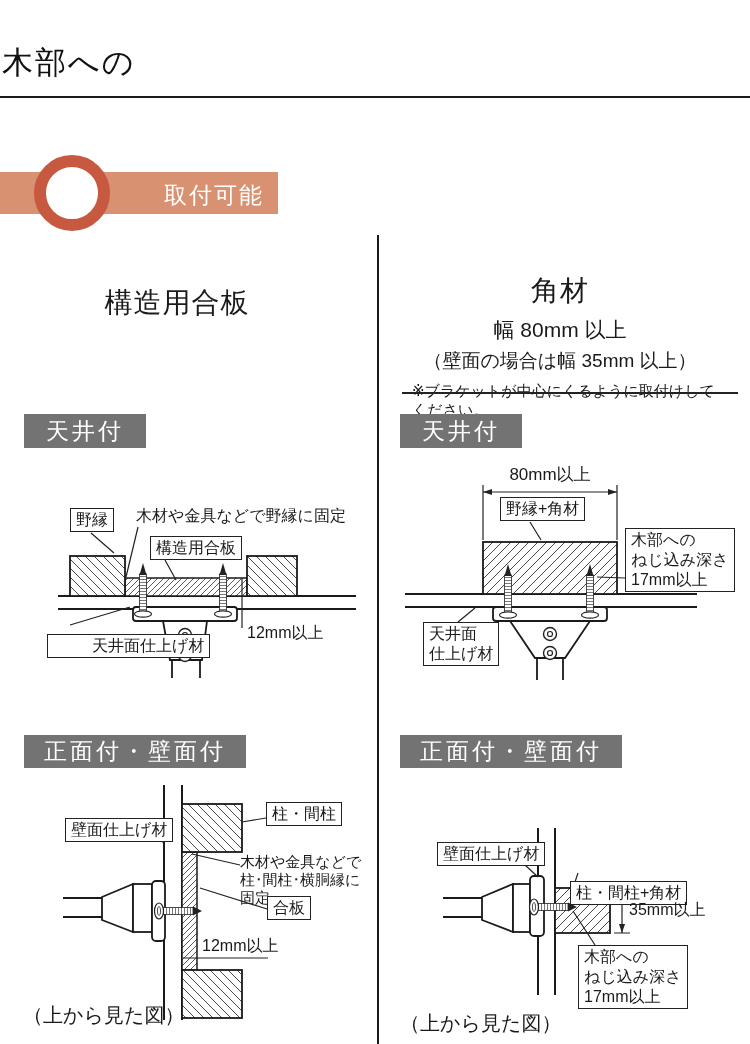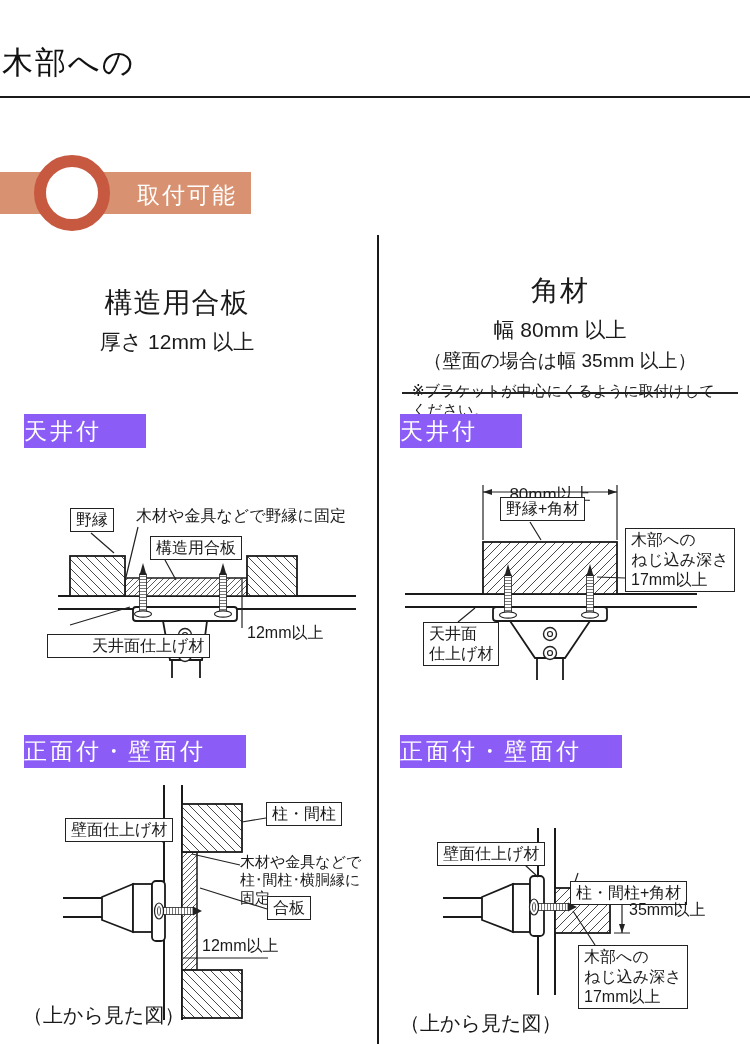--- a/index.html
+++ b/index.html
@@ -1,31 +1,31 @@
 <!DOCTYPE html>
 <html><head>
 <meta charset="utf-8">
 <style>
   html,body{margin:0;padding:0;background:#fff;}
   .page{position:relative;width:750px;height:1044px;background:#fff;overflow:hidden;
         font-family:"Liberation Sans","DejaVu Sans",sans-serif;color:#1a1a1a;}
   .abs{position:absolute;}
   .title{left:2px;top:42px;font-size:31px;letter-spacing:2px;color:#111;}
   .title-rule{left:0;top:96px;width:750px;height:2px;background:#1a1a1a;}
-  .banner{left:0;top:172px;width:251px;height:42px;background:#D99271;}
+  .banner{left:0;top:172px;width:278px;height:42px;background:#D99271;}
   .banner-text{position:absolute;right:14px;top:8px;font-size:23px;letter-spacing:2px;color:#fff;}
   .ring{left:34px;top:155px;width:52px;height:52px;border:12px solid #C65940;border-radius:50%;background:#fff;}
   .divider{left:377px;top:235px;width:2px;height:809px;background:#1a1a1a;}
   .col-head{text-align:center;}
   .h-big{font-size:28px;letter-spacing:1px;}
   .h-sub{font-size:21px;margin-top:6px;}
   .h-sub2{font-size:19px;margin-top:4px;}
   .h-note{font-size:15px;text-align:left;padding-left:14px;margin-top:8px;}
   .note-rule{left:402px;top:392px;width:336px;height:2px;background:#222;}
-  .gray-hdr{background:#8b5cf6;color:#fff;font-size:23px;text-align:left;letter-spacing:3px;}
+  .gray-hdr{background:#737373;color:#fff;font-size:23px;text-align:center;letter-spacing:3px;}
   .gh-c{width:122px;height:34px;line-height:34px;}
   .gh-w{width:222px;height:33px;line-height:33px;}
   .diagram{position:absolute;}
   .diagram svg{position:absolute;left:0;top:0;}
   .lblbox{position:absolute;border:1.5px solid #222;background:#fff;padding:1px 5px;
           font-size:16px;line-height:1.25;white-space:pre-line;}
   .txt{position:absolute;font-size:16px;line-height:1.2;white-space:pre-line;}
   .cap{position:absolute;font-size:20px;}
 </style>
 </head>
@@ -74,21 +74,20 @@
 
   <div class="abs banner">
     <span class="banner-text">取付可能</span>
   </div>
   <div class="abs ring"></div>
 
   <div class="abs divider"></div>
 
   <div class="abs col-head" style="left:12px;top:284px;width:330px;">
     <div class="h-big">構造用合板</div>
-    <div class="h-sub">厚さ 12mm 以上</div>
   </div>
 
   <div class="abs col-head" style="left:398px;top:272px;width:324px;">
     <div class="h-big">角材</div>
     <div class="h-sub">幅 80mm 以上</div>
     <div class="h-sub2">（壁面の場合は幅 35mm 以上）</div>
     <div class="h-note">※ブラケットが中心にくるように取付けしてください。</div>
   </div>
   <div class="abs note-rule"></div>
 
@@ -152,21 +151,21 @@
         <circle cx="155" cy="174" r="2.5" fill="none" stroke="#222" stroke-width="1.2"></circle>
         <circle cx="155" cy="193" r="6.5" fill="#fff" stroke="#222" stroke-width="1.4"></circle>
         <circle cx="155" cy="193" r="2.5" fill="none" stroke="#222" stroke-width="1.2"></circle>
       </g>
 
       <use href="#screwV" x="113" y="104"></use>
       <use href="#screwV" x="195" y="104"></use>
 
       <path d="M135,62 L146,80 M202,117 L230,118 M63,162 L80,148" stroke="#222" stroke-width="1.2" fill="none"></path>
     </svg>
-    <div class="txt" style="left:88px;top:5px;width:134px;text-align:center;font-size:17px;margin-top:20px;">80mm以上</div>
+    <div class="txt" style="left:88px;top:5px;width:134px;text-align:center;font-size:17px;">80mm以上</div>
     <div class="lblbox" style="left:105px;top:37px;">野縁+角材</div>
     <div class="lblbox" style="left:230px;top:68px;">木部への
 ねじ込み深さ
 17mm以上</div>
     <div class="lblbox" style="left:28px;top:162px;">天井面
 仕上げ材</div>
   </div>
 
   <div class="diagram" style="left:20px;top:780px;width:355px;height:264px;">
     <svg width="355" height="264">

